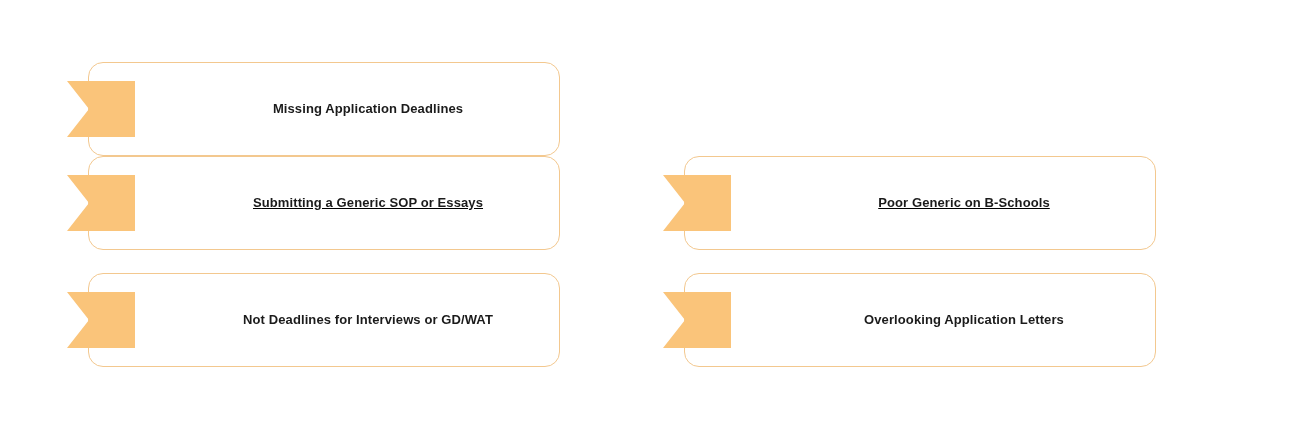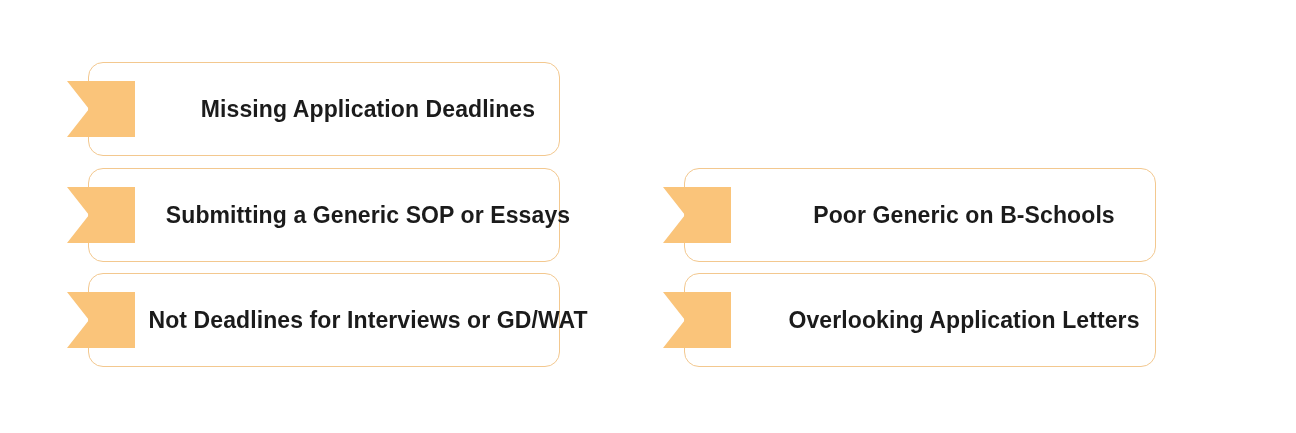--- a/index.html
+++ b/index.html
@@ -27,21 +27,21 @@
     top: 0;
     width: 1296px;
     height: 433px;
   }
 
   
   .col-left  { left: 88px; }
   .col-right { left: 684px; }
 
   .row-1 { top: 62px; }
-  .row-2 { top: 168px; }
+  .row-2 { top: 156px; text-decoration: underline; }
   .row-3 { top: 273px; }
 
   .card {
     position: absolute;
     width: 472px;
     height: 94px;
     box-sizing: border-box;
     background: #ffffff;
     border: 1.6px solid #f3c88f;
     border-radius: 15px;
@@ -54,21 +54,21 @@
     width: 100%;
     height: 100%;
     display: flex;
     align-items: center;
     justify-content: center;
     padding-left: 46px;
     box-sizing: border-box;
   }
 
   .card-label {
-    font-size: 23px;
+    font-size: 13px;
     font-weight: bold;
     color: #1b1b1b;
     letter-spacing: 0.1px;
     line-height: 1.25;
     text-align: left;
     white-space: nowrap;
     padding-left: 42px;
   }
 
   

